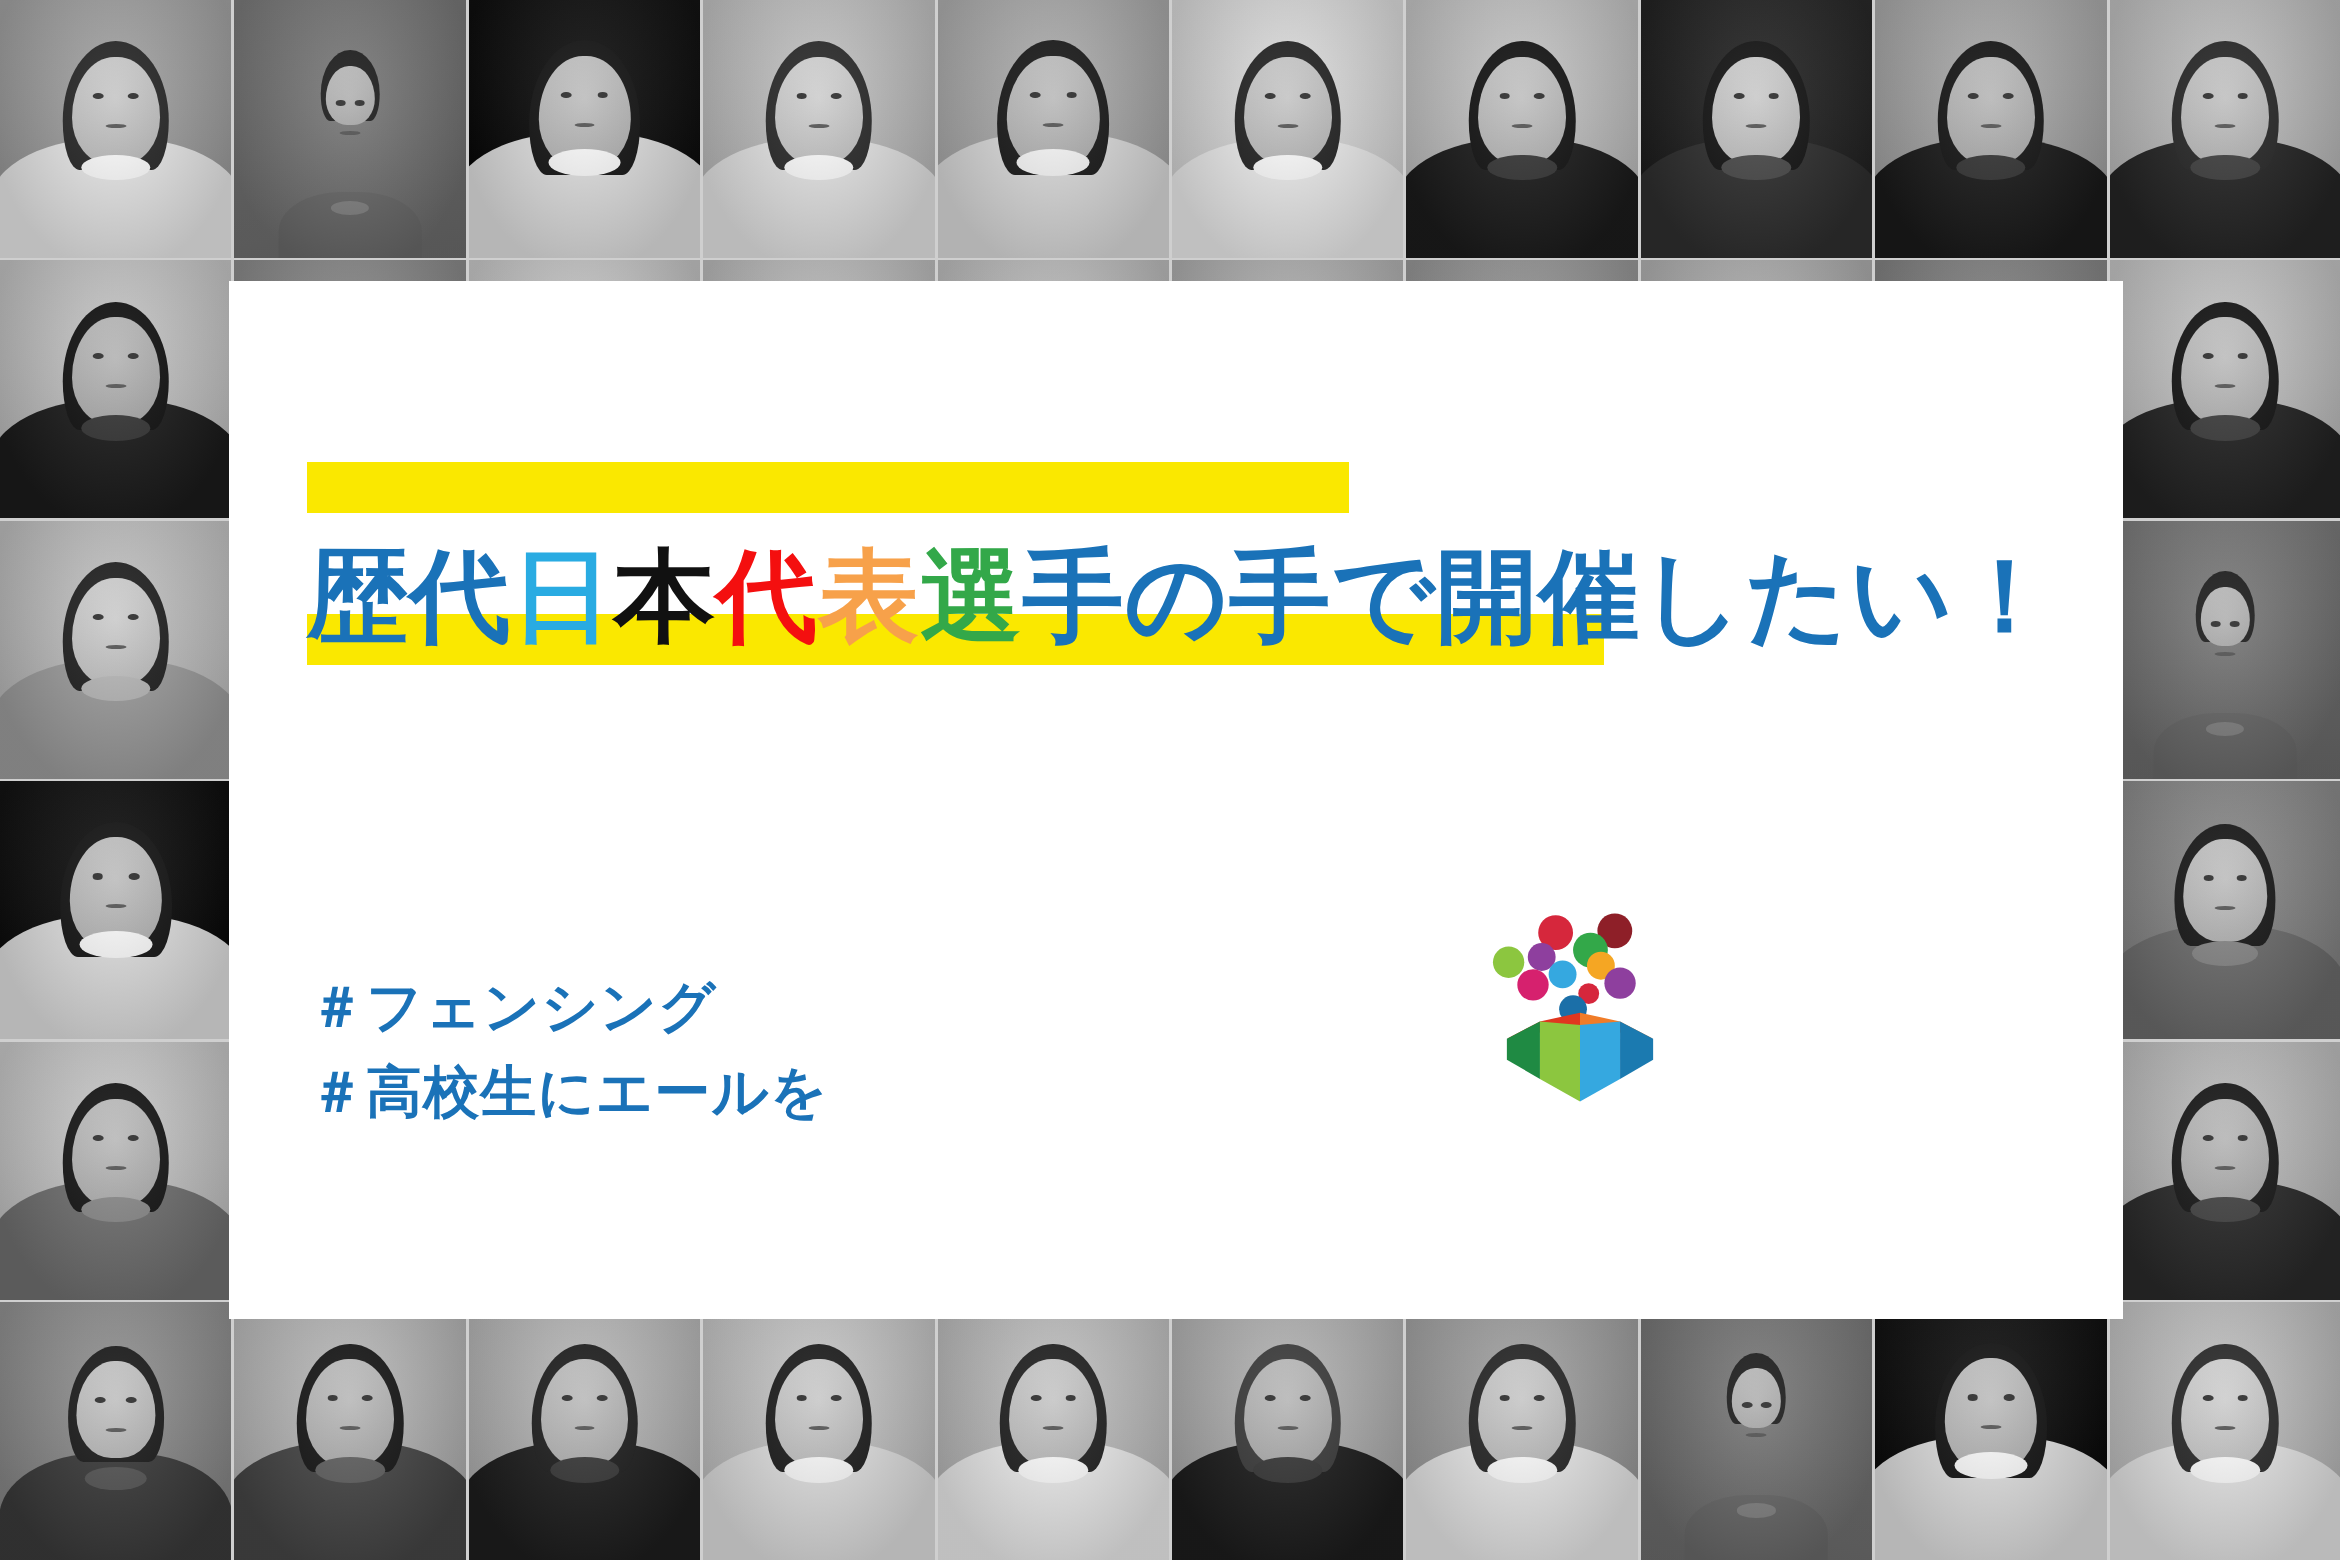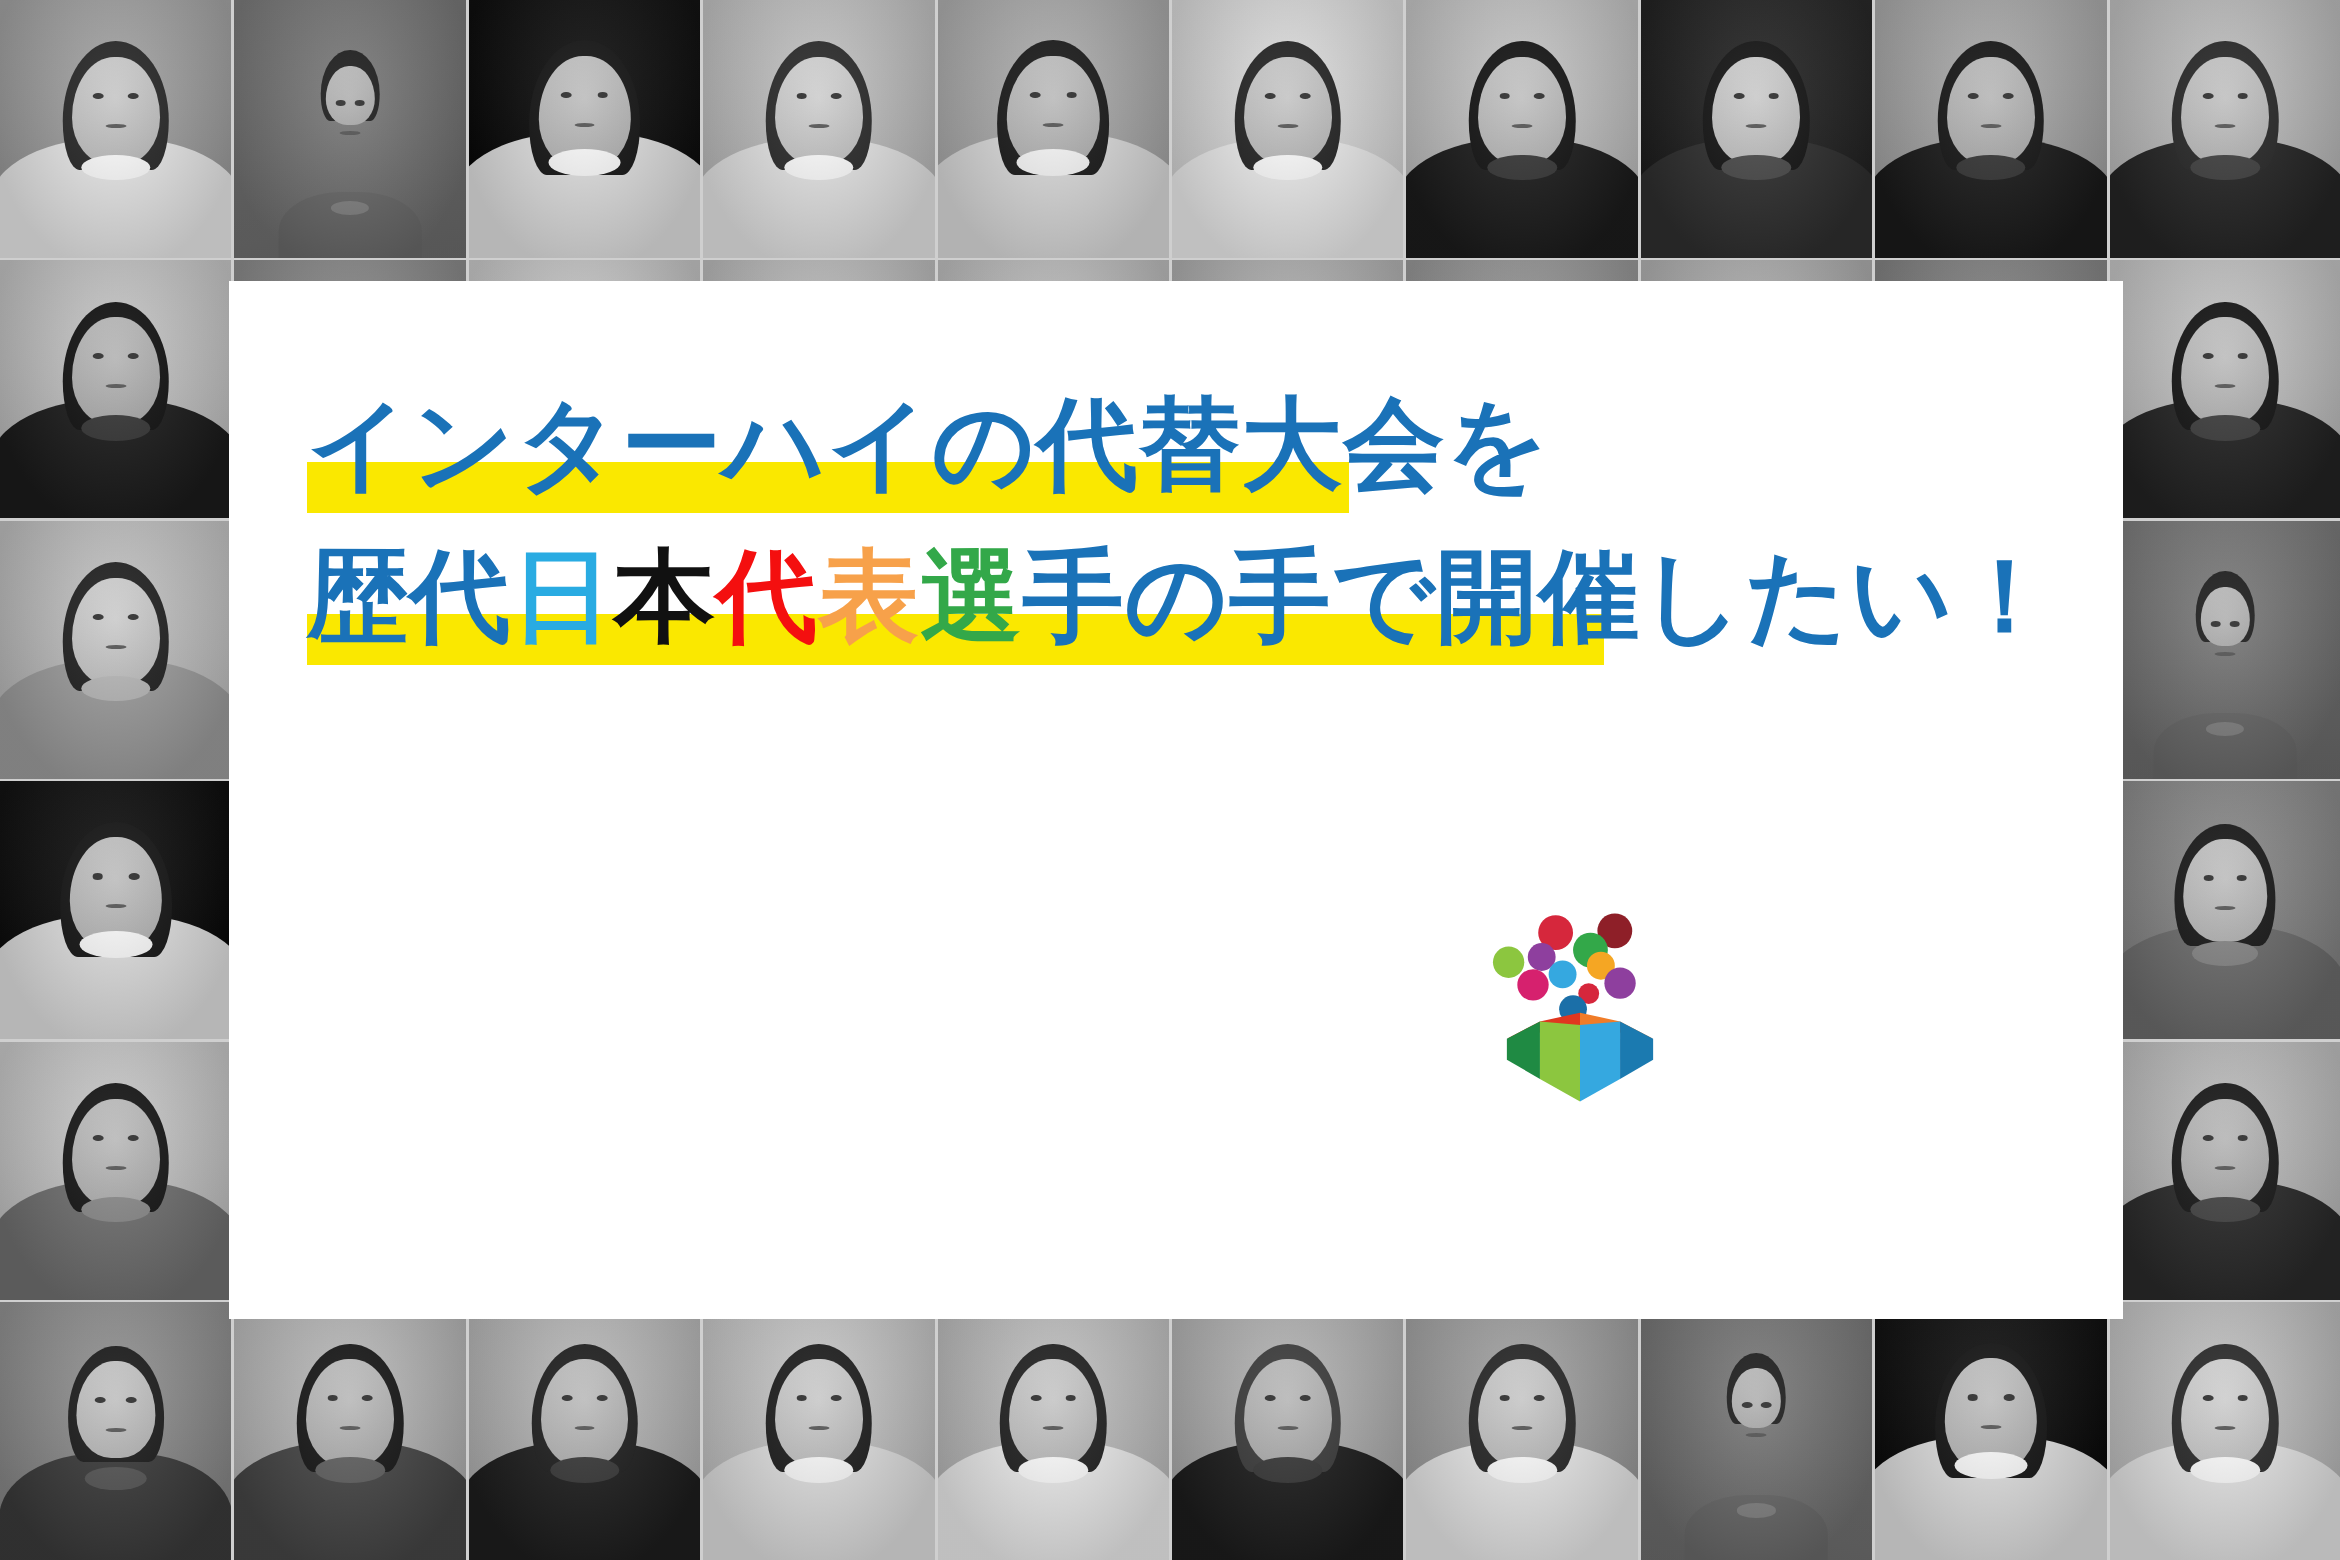--- a/index.html
+++ b/index.html
@@ -793,24 +793,27 @@
       <div class="collar" style="width: 30%; height: 10%; bottom: 30%; background: rgb(255, 255, 255);"></div>
       <div class="vign"></div>
     </div>
   </div>
 
 <div id="panel">
 
   <div class="hl-band" id="band1"></div>
   <div class="hl-band" id="band2"></div>
 
-  <div class="headline" id="line1"><span>インターハイの代替大会を</span></div>
 
   <div class="headline" id="line2"><span style="color: rgb(26, 114, 184);">歴</span><span style="color: rgb(26, 114, 184);">代</span><span style="color: rgb(41, 171, 226);">日</span><span style="color: rgb(17, 17, 17);">本</span><span style="color: rgb(244, 15, 15);">代</span><span style="color: rgb(247, 161, 74);">表</span><span style="color: rgb(51, 168, 73);">選</span><span style="color: rgb(26, 114, 184);">手</span><span style="color: rgb(26, 114, 184);">の</span><span style="color: rgb(26, 114, 184);">手</span><span style="color: rgb(26, 114, 184);">で</span><span style="color: rgb(26, 114, 184);">開</span><span style="color: rgb(26, 114, 184);">催</span><span style="color: rgb(26, 114, 184);">し</span><span style="color: rgb(26, 114, 184);">た</span><span style="color: rgb(26, 114, 184);">い</span><span style="color: rgb(26, 114, 184);">！</span></div>
 
+  <div id="tags">
+    <div>＃フェンシング</div>
+    <div>＃高校生にエールを</div>
+  </div>
 
   <div id="logo">
     <svg id="logo-mark" viewBox="0 0 100 112">
       <g id="confetti-group">
           <circle cx="36" cy="13" r="10" fill="#d6273c"></circle>
           <circle cx="70" cy="12" r="10" fill="#8e1f28"></circle>
           <circle cx="56" cy="23" r="10" fill="#33a849"></circle>
           <circle cx="9" cy="30" r="9" fill="#8cc63f"></circle>
           <circle cx="28" cy="27" r="8" fill="#8e3f9e"></circle>
           <circle cx="62" cy="32" r="8" fill="#f5a623"></circle>

